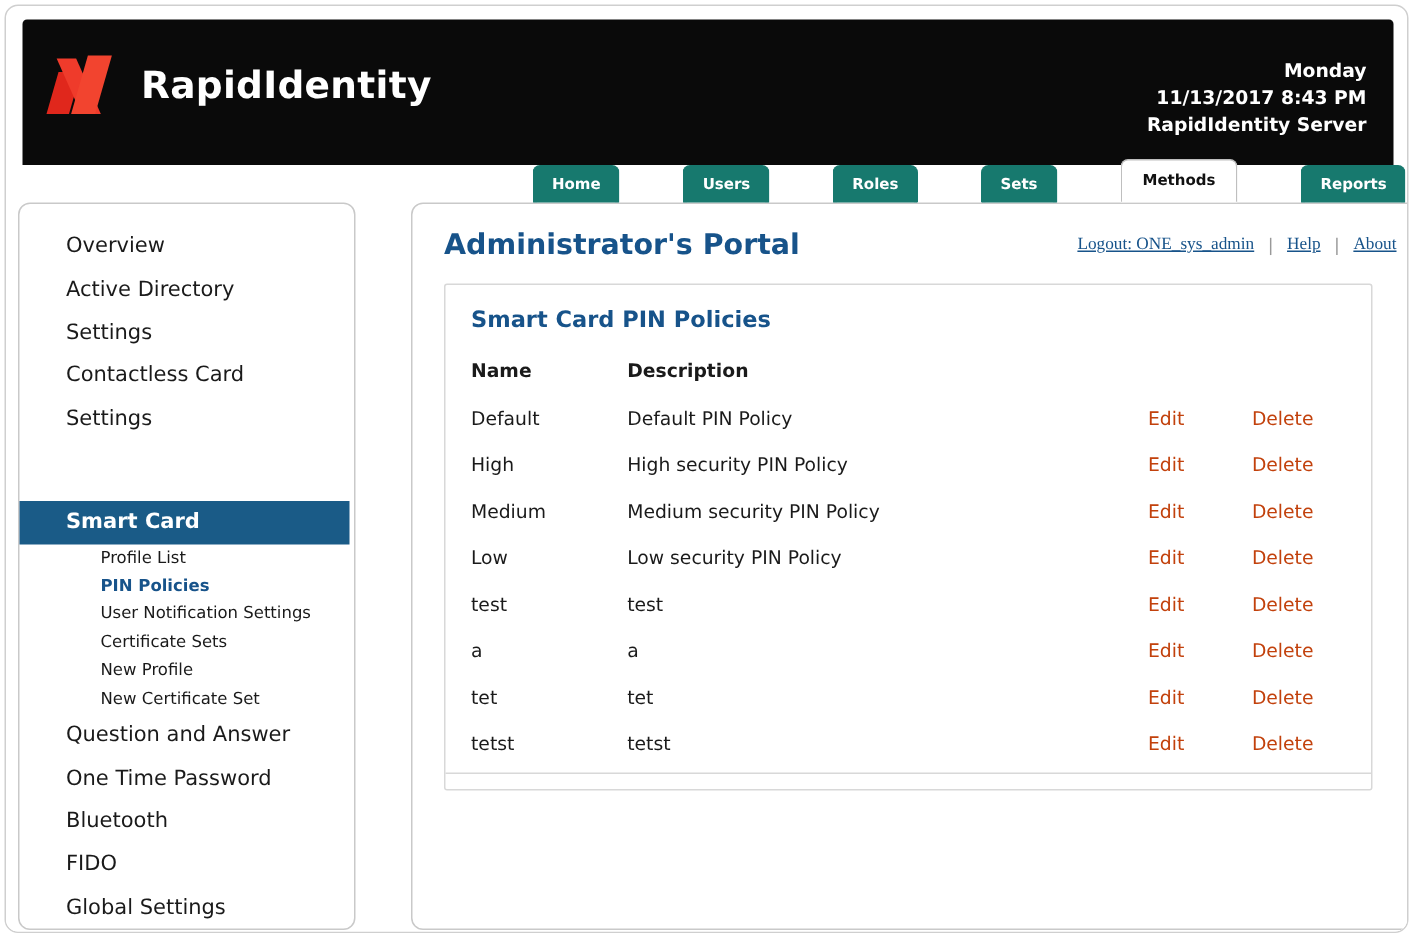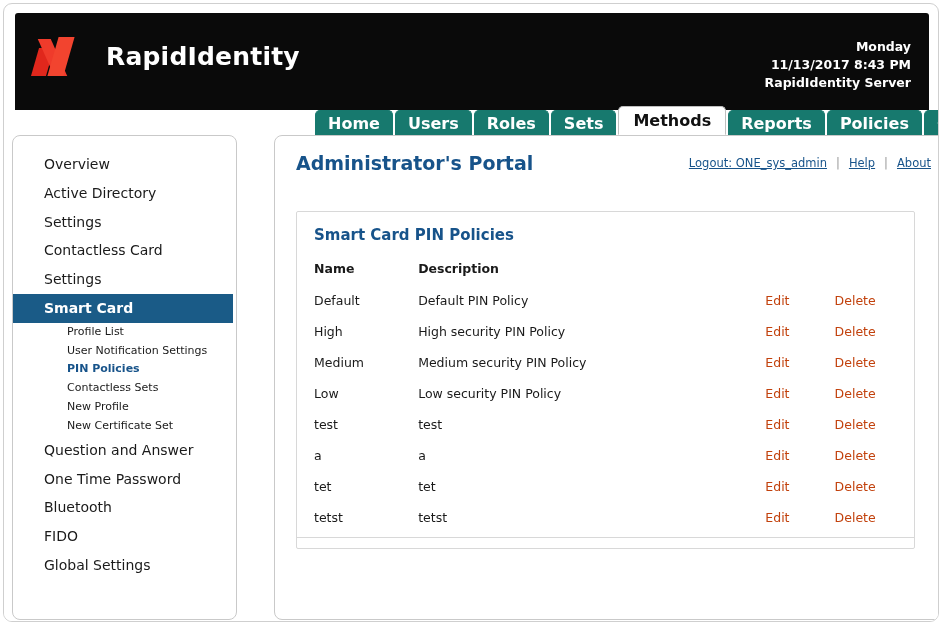--- a/index.html
+++ b/index.html
@@ -26,21 +26,21 @@
   #masthead {
     position: absolute;
     left: 11px; top: 9px;
     width: 914px; height: 97px;
     background: #0a0a0a;
     border-radius: 3px 3px 0 0;
   }
   #brand {
     position: absolute;
     left: 18px; top: 24px;
-    display: flex; align-items: center; gap: 26px;
+    display: flex; align-items: center; gap: 14px;
   }
   #logo-mark {
     position: relative;
     width: 47px; height: 39px;
   }
   #logo-mark .bar-left {
     position: absolute;
     left: 2px; top: 11px;
     width: 15px; height: 28px;
     background: #e0271c;
@@ -86,27 +86,28 @@
     align-items: flex-end;
     gap: 2px;
     z-index: 5;
   }
   .tab {
     height: 25px;
     padding: 0 12px;
     display: flex; align-items: center; justify-content: center;
     background: #17796e;
     color: #ffffff;
-    font-size: 16px;
+    font-size: 10px;
     font-weight: bold;
     border-radius: 5px 5px 0 0;
     border: 1px solid #17796e;
     border-bottom: none;
     white-space: nowrap;
     cursor: pointer;
+    margin-left: 40px;
   }
   .tab.active {
     background: #ffffff;
     color: #111111;
     border: 1px solid #bfbfbf;
     border-bottom: 1px solid #ffffff;
     height: 29px;
     padding: 0 14px;
   }
 
@@ -134,20 +135,21 @@
     padding: 6px 0 6px 31px;
     line-height: 1.2;
     cursor: pointer;
     white-space: nowrap;
   }
   .nav-item.selected {
     background: #1a5b87;
     color: #ffffff;
     font-weight: bold;
     margin-right: 3px;
+    margin-top: 40px;
   }
   .nav-sub {
     font-size: 11px;
     color: #1a1a1a;
     padding: 2px 0 2px 54px;
     line-height: 1.35;
     cursor: pointer;
     white-space: nowrap;
   }
   .nav-sub.current {
@@ -176,29 +178,30 @@
     position: absolute;
     right: 16px; top: 20px;
     display: flex; align-items: center; gap: 9px;
     font-size: 11.5px;
   }
   #toplinks a {
     color: #17538a;
     text-decoration: underline;
     cursor: pointer;
     white-space: nowrap;
+    font-family: Liberation Serif, serif;
   }
   #toplinks .sep {
     color: #999999;
   }
 
   
   #policy-card {
     position: absolute;
-    left: 21px; top: 75px;
+    left: 21px; top: 53px;
     width: 619px;
     border: 1px solid #d8d8d8;
     border-radius: 2px;
     background: #ffffff;
     padding: 14px 0 10px 0;
   }
   #card-title {
     font-size: 15px;
     font-weight: bold;
     color: #17538a;
@@ -277,23 +280,23 @@
   <div id="body-area">
 
     <div id="sidebar">
         <div class="nav-item">Overview</div>
         <div class="nav-item">Active Directory</div>
         <div class="nav-item">Settings</div>
         <div class="nav-item">Contactless Card</div>
         <div class="nav-item">Settings</div>
         <div class="nav-item selected">Smart Card</div>
         <div class="nav-sub">Profile List</div>
+        <div class="nav-sub current">PIN Policies</div>
         <div class="nav-sub">User Notification Settings</div>
-        <div class="nav-sub current">PIN Policies</div>
-        <div class="nav-sub">Contactless Sets</div>
+        <div class="nav-sub">Certificate Sets</div>
         <div class="nav-sub">New Profile</div>
         <div class="nav-sub">New Certificate Set</div>
         <div class="nav-item">Question and Answer</div>
         <div class="nav-item">One Time Password</div>
         <div class="nav-item">Bluetooth</div>
         <div class="nav-item">FIDO</div>
         <div class="nav-item">Global Settings</div>
       </div>
 
     <div id="content">

